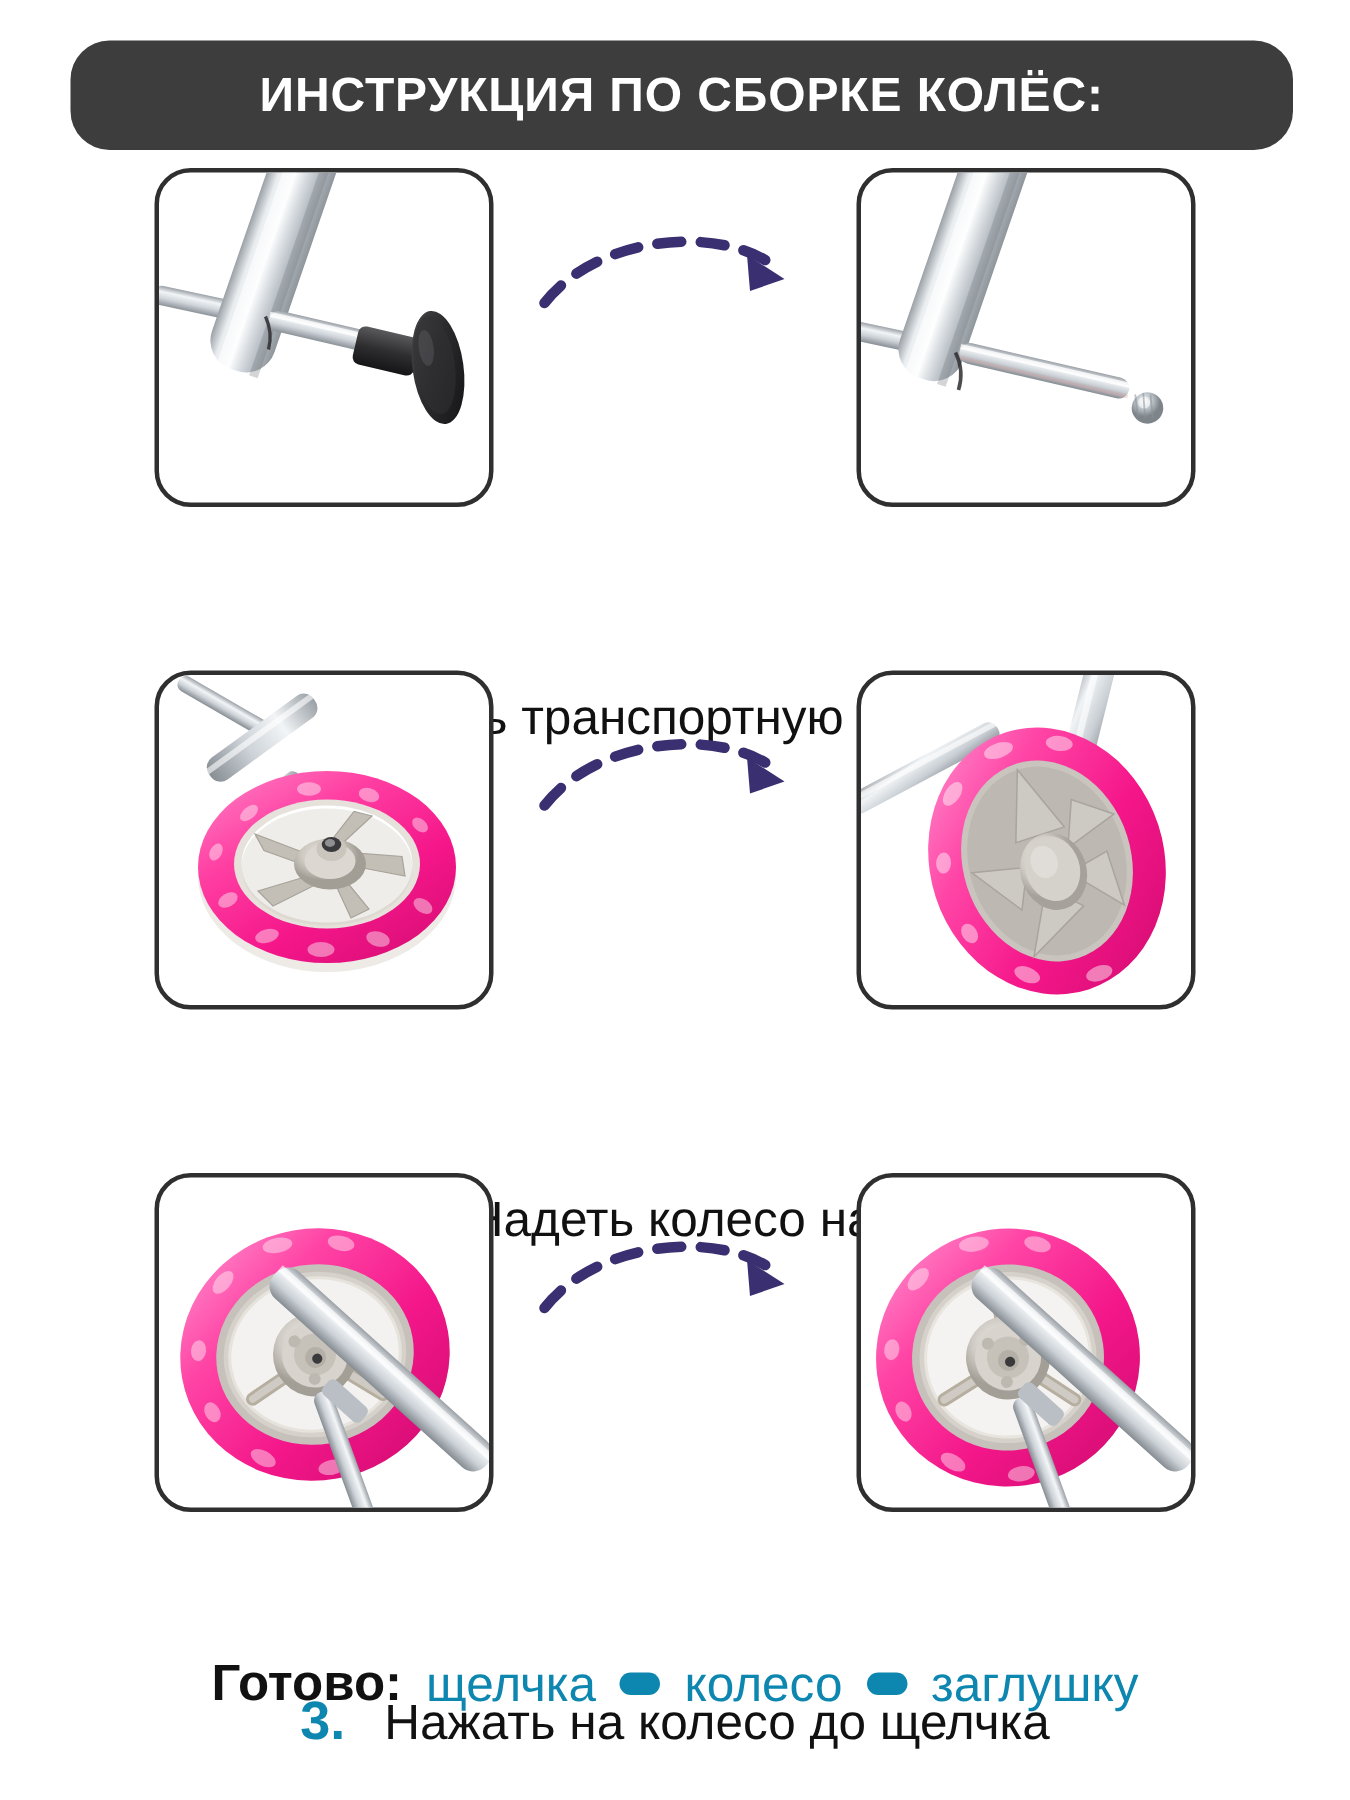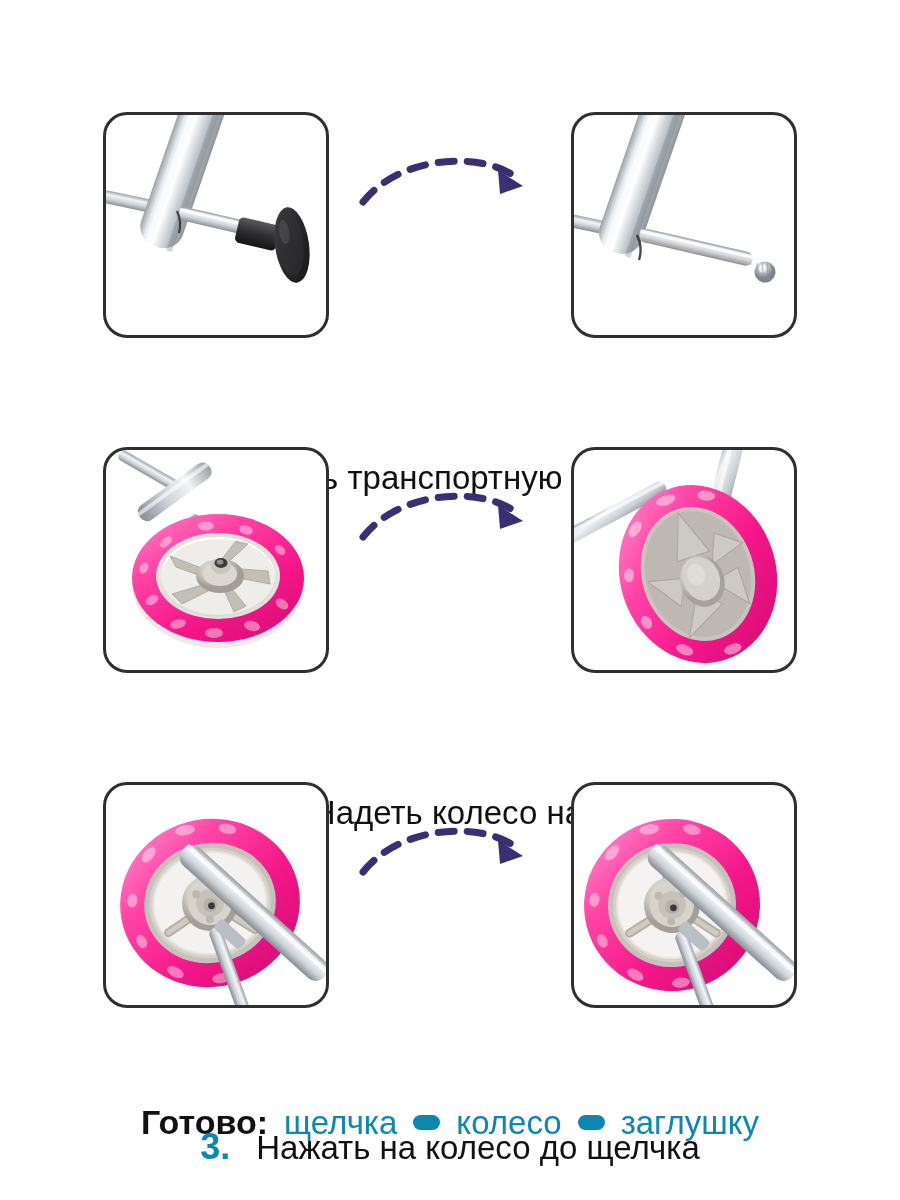--- a/index.html
+++ b/index.html
@@ -147,20 +147,23 @@
 
   
   .art { position: absolute; inset: 0; }
   .art svg { display: block; width: 226px; height: 226px; }
 </style>
 </head>
 <body>
 
 <div class="page">
 
+  <div class="header-bar">
+    <div class="header-title">ИНСТРУКЦИЯ ПО СБОРКЕ КОЛЁС:</div>
+  </div>
 
   <div class="step step-1">
     <div class="panels-row">
 
       <div class="panel panel-left">
         <div class="art">
           <svg viewBox="0 0 226 226">
             <defs>
               <linearGradient id="tubeA" x1="0" y1="0" x2="1" y2="0">
                 <stop offset="0%" stop-color="#9aa0a6"></stop>

